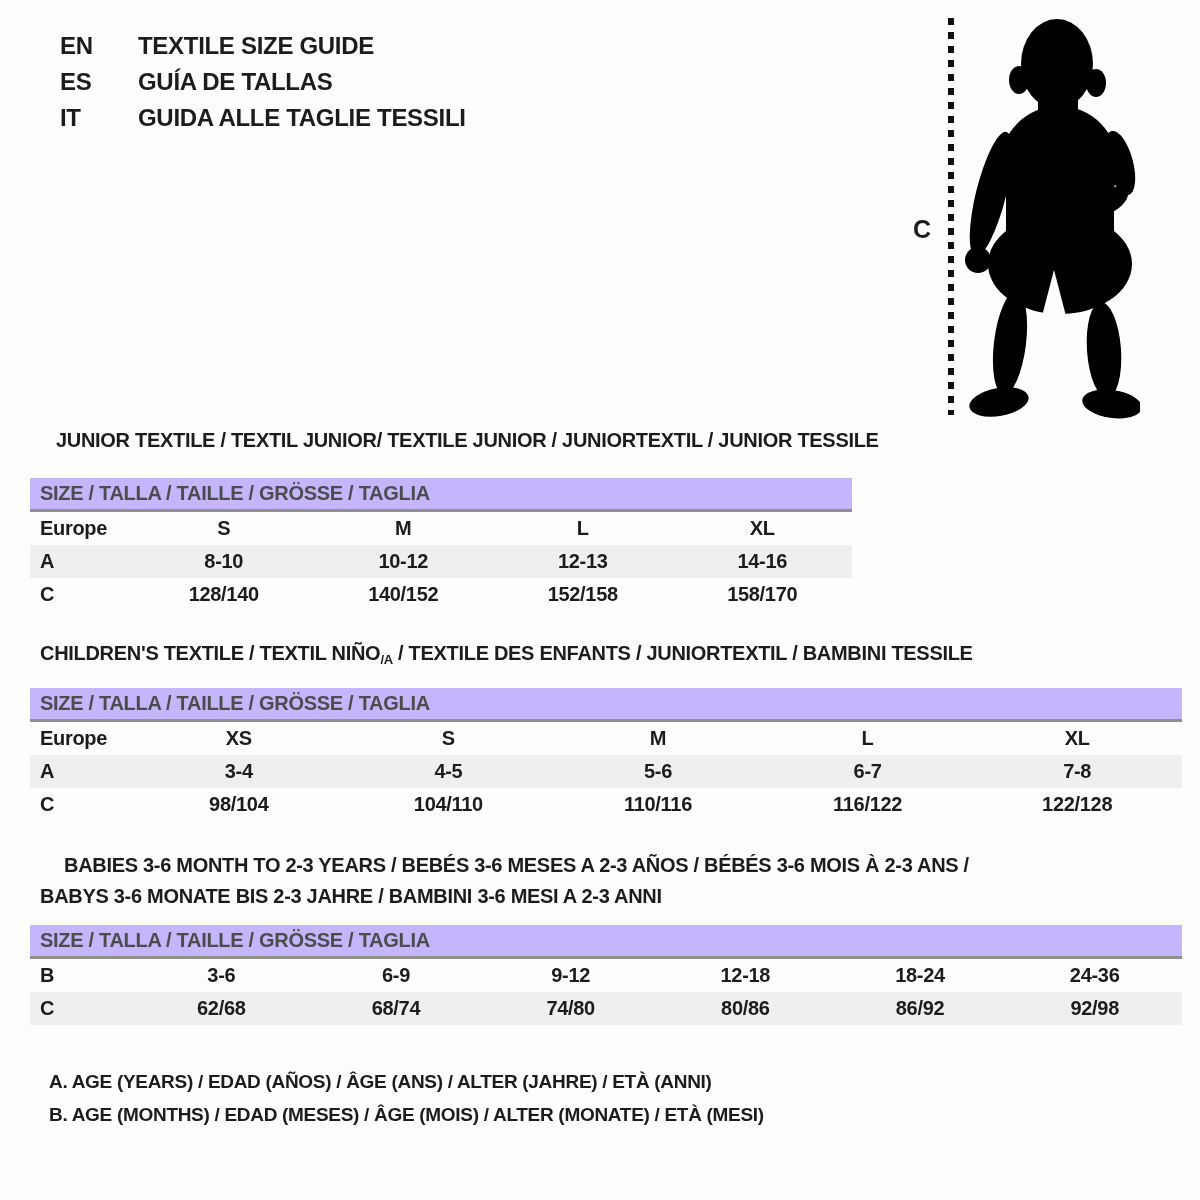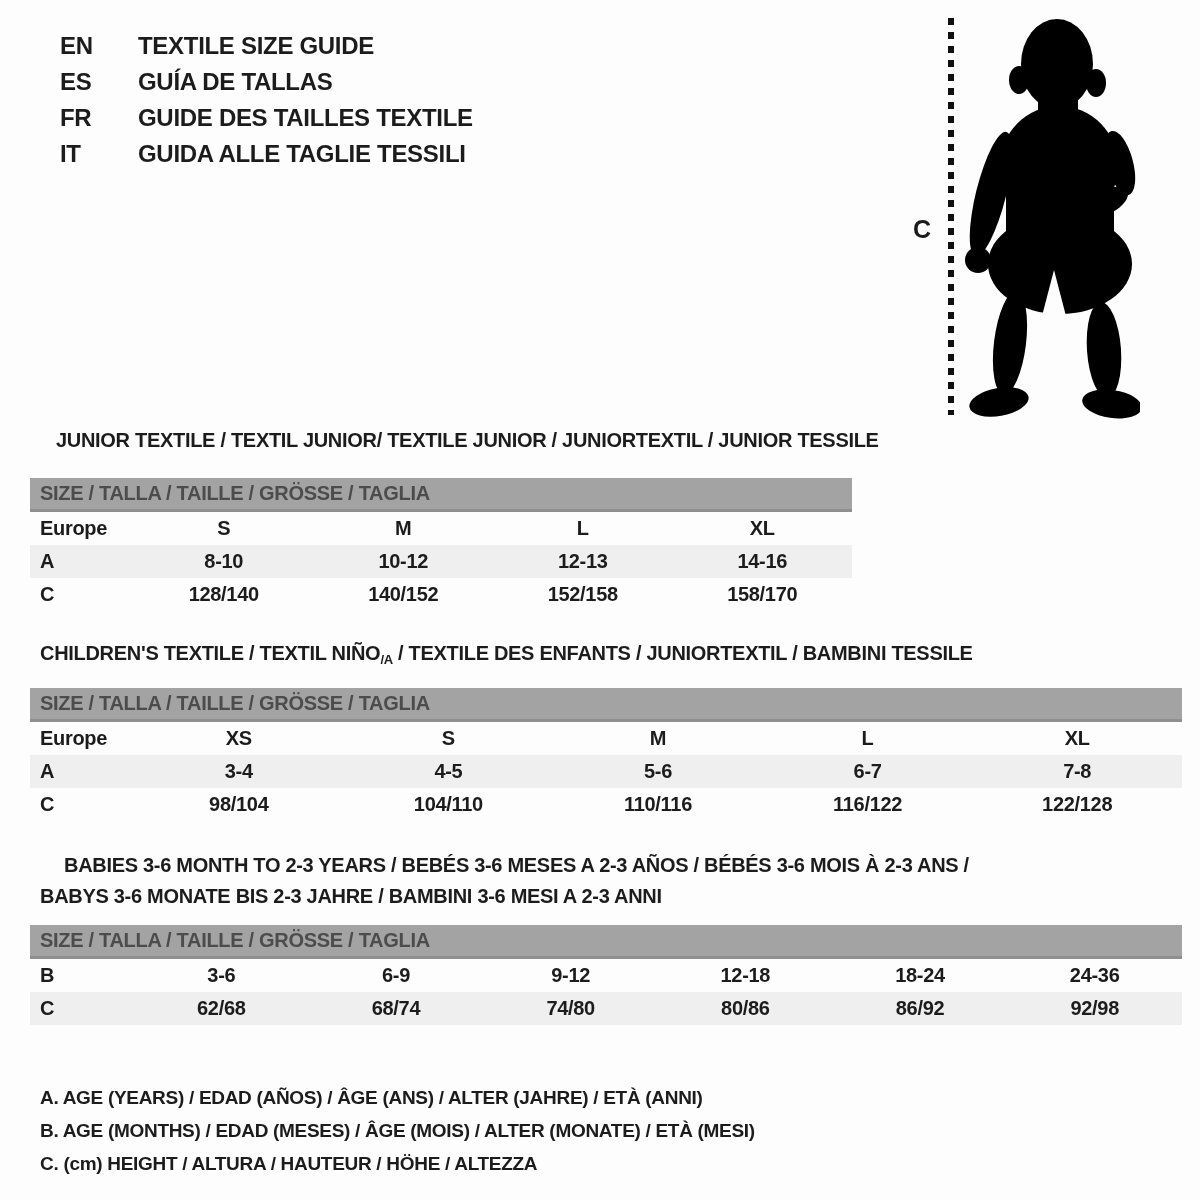--- a/index.html
+++ b/index.html
@@ -29,49 +29,45 @@
   .measure-label { left:913px; top:215px; font-size:25px; }
   .baby-svg { left:962px; top:12px; }
 
   
   .sec-title { font-size:20px; white-space:nowrap; }
   .sub-a { font-size:13px; vertical-align:-4px; }
 
   
   .size-table { }
   .band {
-    height:34px; background:#a3a3a3; color:#4c4c4c;
+    height:34px; background:#c4b5fd; color:#4c4c4c;
     border-bottom:3px solid #8f8f8f;
     display:flex; align-items:center; padding-left:10px;
     font-size:20px;
   }
   .t-row { display:flex; height:33px; align-items:center; font-size:20px; }
   .t-row.alt { background:#efefef; }
   .t-lbl { width:104px; padding-left:10px; }
   .t-val { flex:1; text-align:center; }
 
   
-  .legend { left:40px; top:1071px;margin-top:16px; }
+  .legend { left:49px; top:1071px; }
   .legend-line { height:33px; font-size:19px; white-space:nowrap; }
 </style>
 </head>
 <body>
 
 <div class="abs langs">
   <div class="lang-row">
     <span class="lang-code">EN</span>
     <span class="lang-label">TEXTILE SIZE GUIDE</span>
   </div>
   <div class="lang-row">
     <span class="lang-code">ES</span>
     <span class="lang-label">GUÍA DE TALLAS</span>
-  </div>
-  <div class="lang-row">
-    <span class="lang-code">FR</span>
-    <span class="lang-label">GUIDE DES TAILLES TEXTILE</span>
   </div>
   <div class="lang-row">
     <span class="lang-code">IT</span>
     <span class="lang-label">GUIDA ALLE TAGLIE TESSILI</span>
   </div>
 </div>
 
 <div class="abs measure-line"></div>
 <div class="abs measure-label">C</div>
 <svg class="abs baby-svg" width="178" height="408" viewBox="0 0 178 408" xmlns="http://www.w3.org/2000/svg">
@@ -178,14 +174,13 @@
     <span class="t-val">74/80</span>
     <span class="t-val">80/86</span>
     <span class="t-val">86/92</span>
     <span class="t-val">92/98</span>
   </div>
 </div>
 
 <div class="abs legend">
   <div class="legend-line">A. AGE (YEARS) / EDAD (AÑOS) / ÂGE (ANS) / ALTER (JAHRE) / ETÀ (ANNI)</div>
   <div class="legend-line">B. AGE (MONTHS) / EDAD (MESES) / ÂGE (MOIS) / ALTER (MONATE) / ETÀ (MESI)</div>
-  <div class="legend-line">C. (cm) HEIGHT / ALTURA / HAUTEUR / HÖHE / ALTEZZA</div>
 </div>
 
 </body></html>

